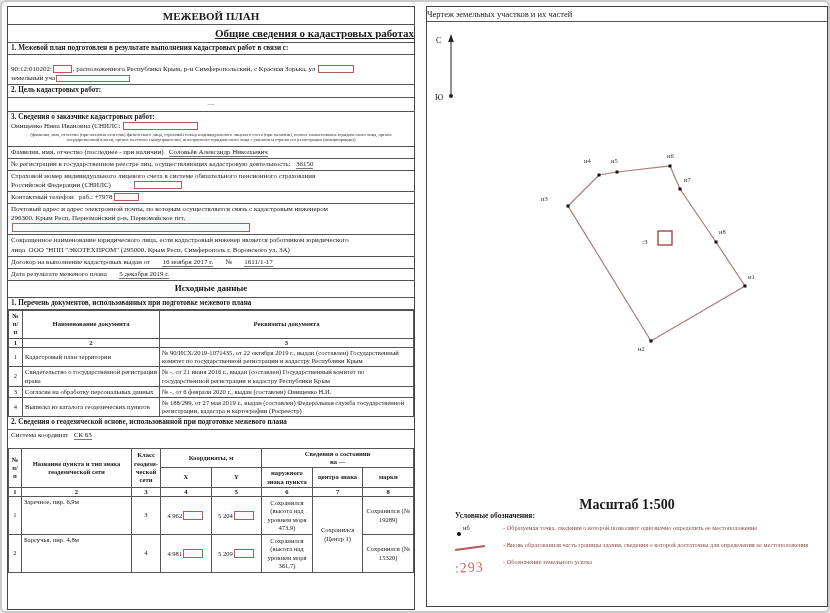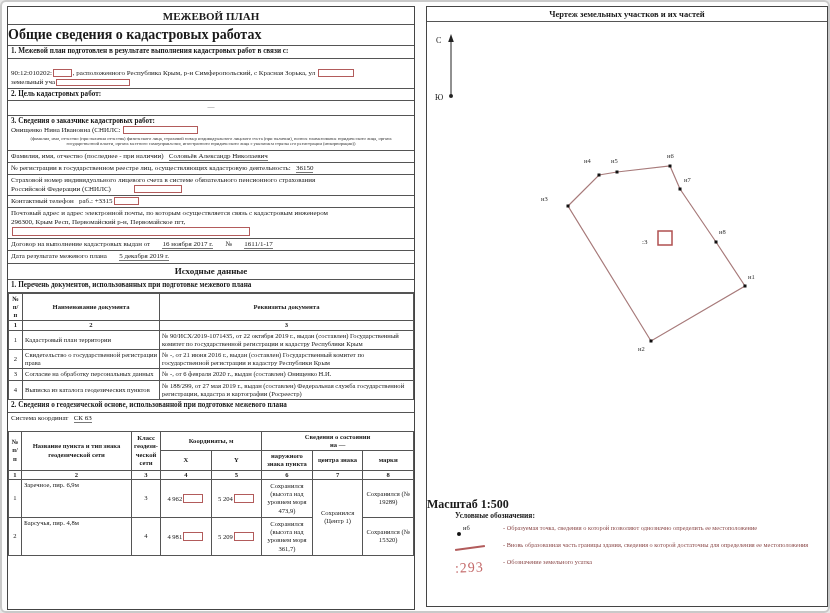--- a/index.html
+++ b/index.html
@@ -9,21 +9,21 @@
     border:2px solid #c9c9c9; border-radius:6px; overflow:hidden;
     font-family:"Liberation Serif","DejaVu Serif",serif; color:#1a1a1a;
   }
   
   .page1 {
     position:absolute; left:5px; top:4px; width:408px; height:604px;
     background:#fff; border:1px solid #444; overflow:hidden;
   }
   .row { border-bottom:1px solid #555; padding:1px 3px; font-size:7px; line-height:1.3; }
   .doc-title { font-size:11px; font-weight:bold; text-align:center; padding:2px 0 1px; }
-  .doc-subtitle { font-size:14px; font-weight:bold; text-align:left; padding:1px 0; }
+  .doc-subtitle { font-size:11px; font-weight:bold; text-align:right; padding:1px 0;text-decoration:underline; }
   .sec-head { font-weight:bold; font-size:7.2px; }
   .big-head { font-size:9px; font-weight:bold; text-align:center; padding:2px 0; }
   .fineprint { font-size:4.6px; line-height:1.15; color:#333; text-align:center; padding:1px 4px 2px; }
   .val-line { border-bottom:0.5px solid #777; }
   .rbox {
     display:inline-block; border:1px solid #b25b5b; height:8px; vertical-align:-2px;
     background:#fff; margin:0 1px;
   }
   .dash-row { text-align:center; color:#555; font-size:7px; padding:2px 0; }
   table { border-collapse:collapse; width:100%; table-layout:fixed; }
@@ -36,27 +36,27 @@
   .t2 .c5{width:47px;} .t2 .c6{width:52px;} .t2 .c7{width:45px;}
   .t2 td { text-align:center; }
   .t2 td.left { text-align:left; }
   .nowrap { white-space:nowrap; }
   
   .page2 {
     position:absolute; left:424px; top:4px; width:402px; height:601px;
     background:#fff; border:1px solid #444; overflow:hidden;
   }
   .page2-title {
-    font-size:8.5px; font-weight:bold; text-align:center; padding:2px 0;
+    font-size:8.5px; font-weight:normal; text-align:left; padding:2px 0;
     border-bottom:1px solid #555;
   }
   #plot-svg { position:absolute; left:0; top:0; width:402px; height:601px; }
   .pt-label, text { font-family:"Liberation Serif","DejaVu Serif",serif; }
-  .scale-line { position:absolute; left:0; top:490px; width:100%; text-align:left;
-    font-size:12px; font-weight:bold; }
+  .scale-line { position:absolute; left:0; top:490px; width:100%; text-align:center;
+    font-size:14px; font-weight:bold; }
   .legend { position:absolute; left:28px; top:504px; width:380px; }
   .legend-title { font-size:7.5px; font-weight:bold; margin-bottom:4px; }
   .legend-item { position:relative; margin-bottom:5px; min-height:12px; }
   .legend-text { margin-left:48px; font-size:6.3px; line-height:1.25; color:#8b4a4a; }
   .sym { position:absolute; left:0; top:0; width:44px; }
   .sym-point { font-size:6.5px; color:#222; }
   .sym-point .dot { display:block; width:4px; height:4px; border-radius:50%; background:#111; margin:1px 0 0 2px; }
   .sym-point .nb { margin-left:8px; }
   .sym-line { display:block; width:30px; height:2px; background:#b25b5b; transform:rotate(-8deg); margin-top:6px; }
   .sym-293 { font-size:14px; color:#c46a6a; letter-spacing:1px; transform:rotate(-3deg); display:inline-block; }
@@ -98,28 +98,33 @@
     </div>
 
     <div class="row">
       <span>Страховой номер индивидуального лицевого счета в системе обязательного пенсионного страхования</span><br>
       <span>Российской Федерации (СНИЛС)</span>
       <span style="display:inline-block;width:90px;text-align:center;"><span class="rbox" style="width:48px"></span></span>
     </div>
 
     <div class="row">
       <span>Контактный телефон</span>&nbsp;&nbsp;
-      <span>раб.: +3315</span><span class="rbox" style="width:25px"></span>
+      <span>раб.: +7978</span><span class="rbox" style="width:25px"></span>
     </div>
 
     <div class="row">
       <span>Почтовый адрес и адрес электронной почты, по которым осуществляется связь с кадастровым инженером</span><br>
       <span>296300, Крым Респ, Первомайский р-н, Первомайское пгт,</span><span class="rbox" style="width:238px;height:9px"></span>
     </div>
 
+    <div class="row">
+      <span>Сокращенное наименование юридического лица, если кадастровый инженер является работником юридического</span><br>
+      <span>лица</span>&nbsp;
+      <span>ООО "НПП "ЭКОТЕХПРОМ" (295000, Крым Респ, Симферополь г, Воровского ул, 3А)</span>
+    </div>
 
     <div class="row">
       <span>Договор на выполнение кадастровых выдан от</span>&nbsp;&nbsp;&nbsp;&nbsp;&nbsp;&nbsp;
       <span class="val-line">16 ноября 2017 г.</span>&nbsp;&nbsp;&nbsp;&nbsp;&nbsp;&nbsp;
       <span>№</span>&nbsp;&nbsp;&nbsp;&nbsp;&nbsp;&nbsp;
       <span class="val-line">1611/1-17</span>
     </div>
 
 
     <div class="row">

